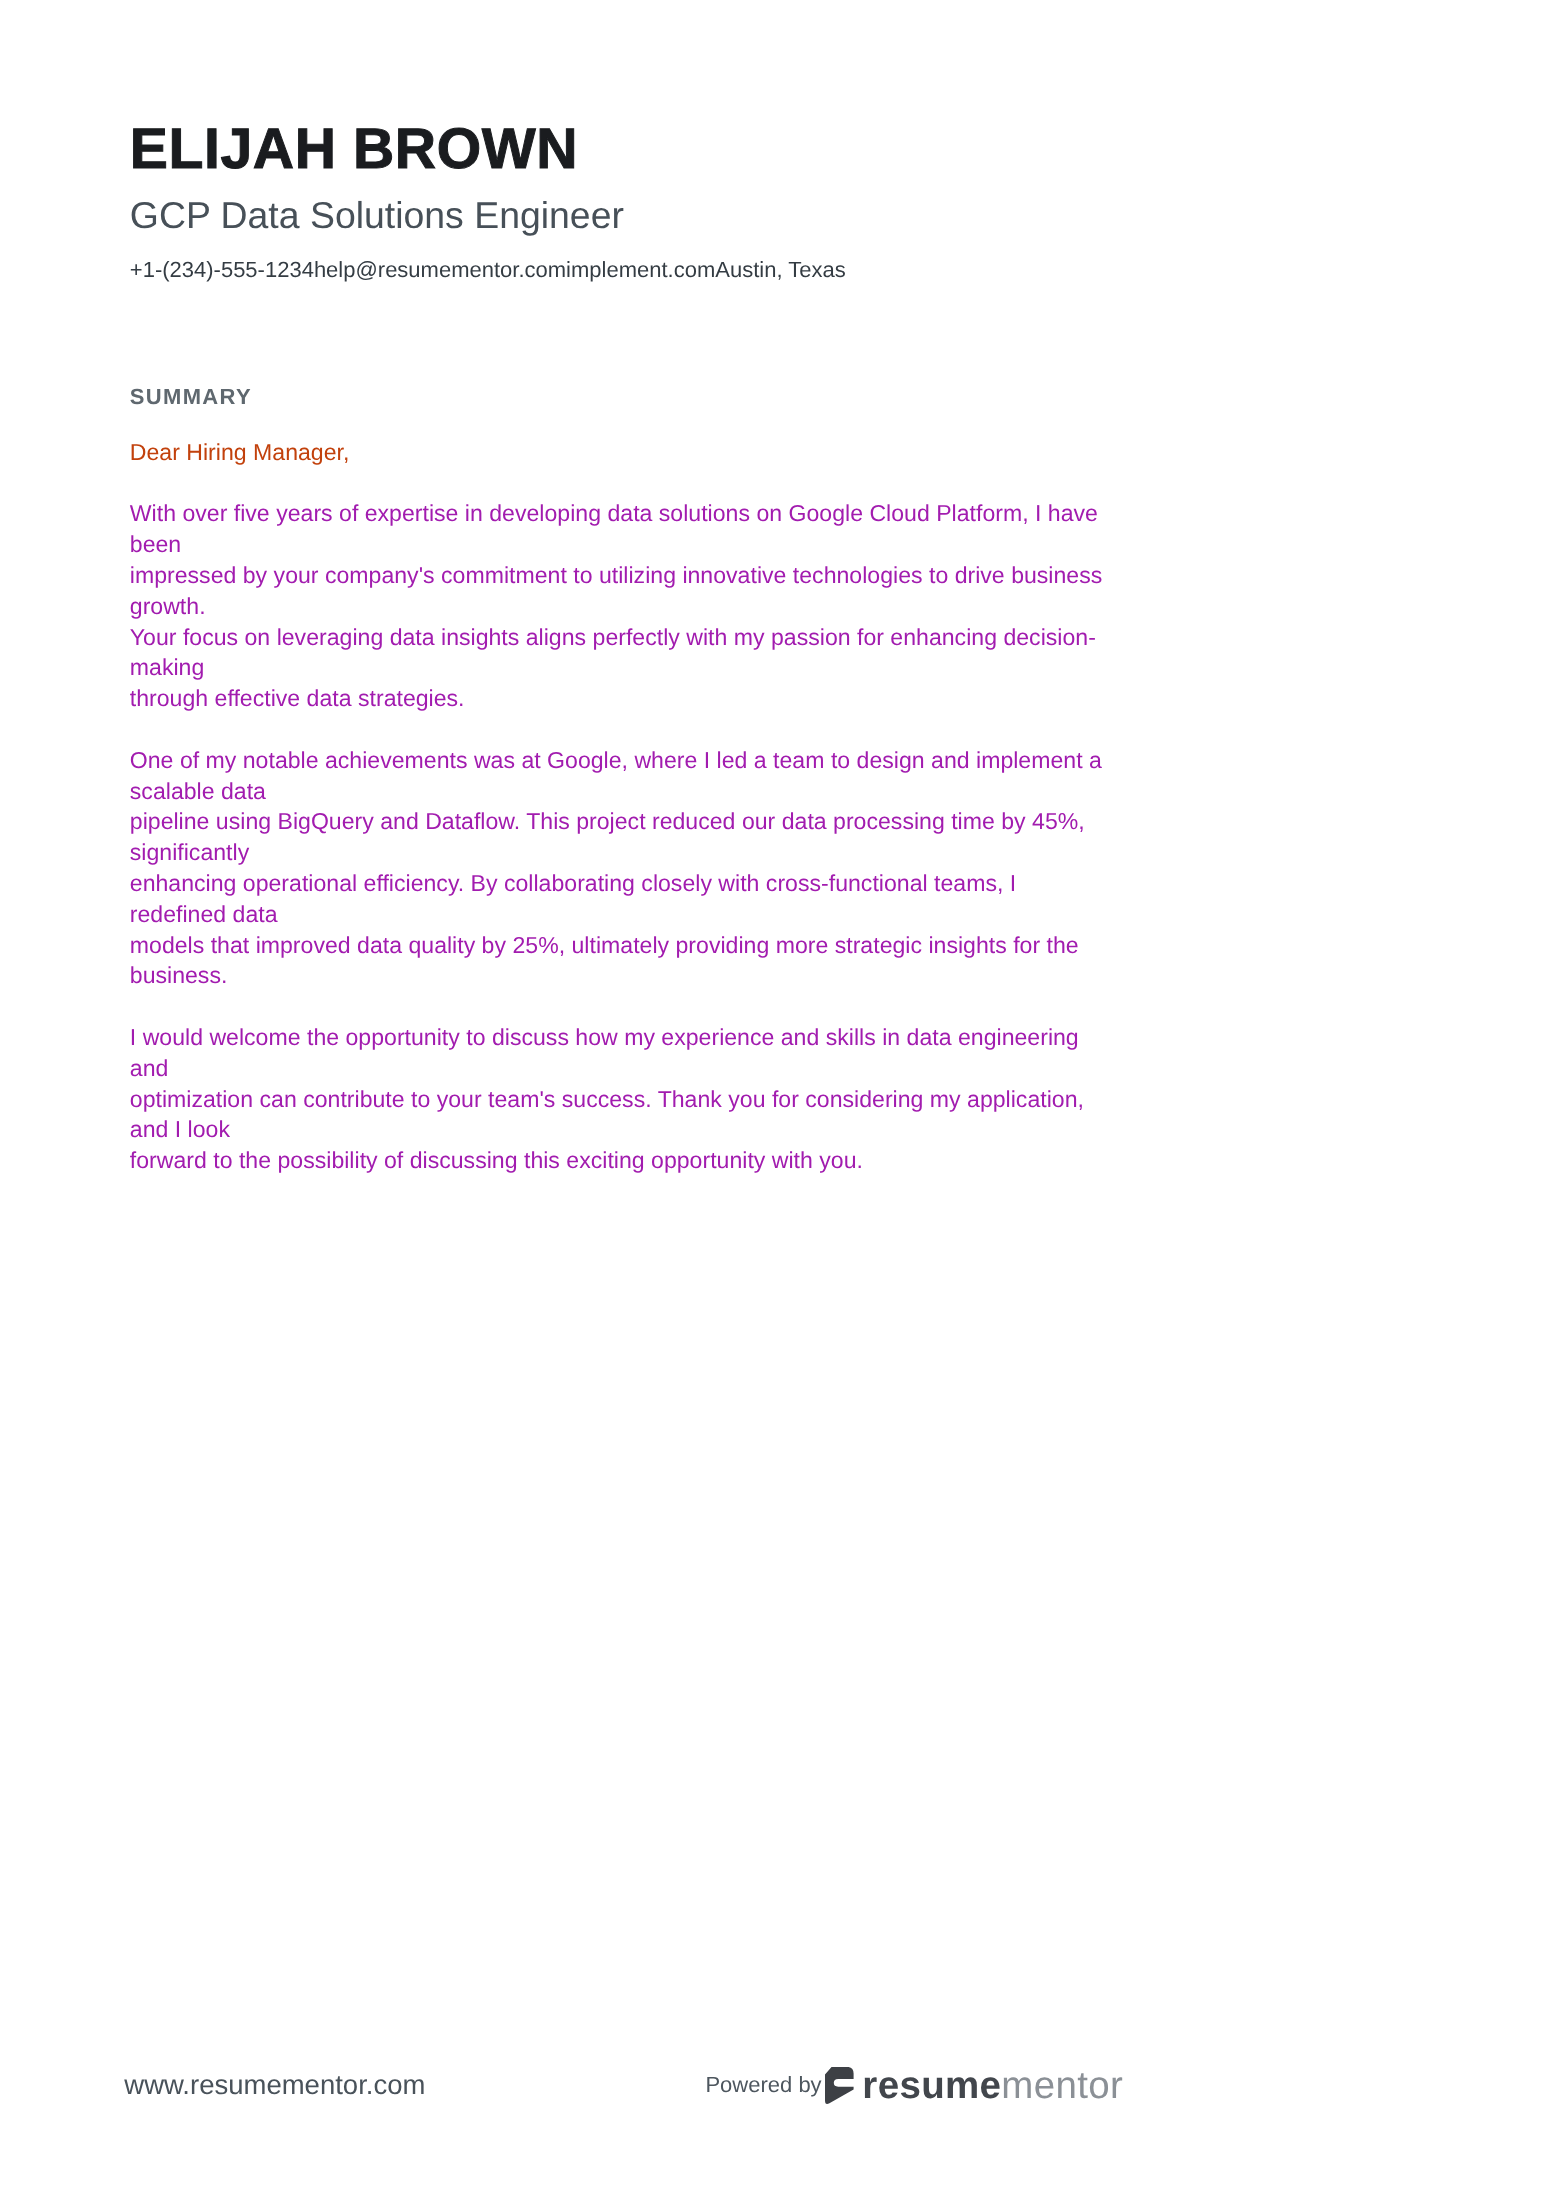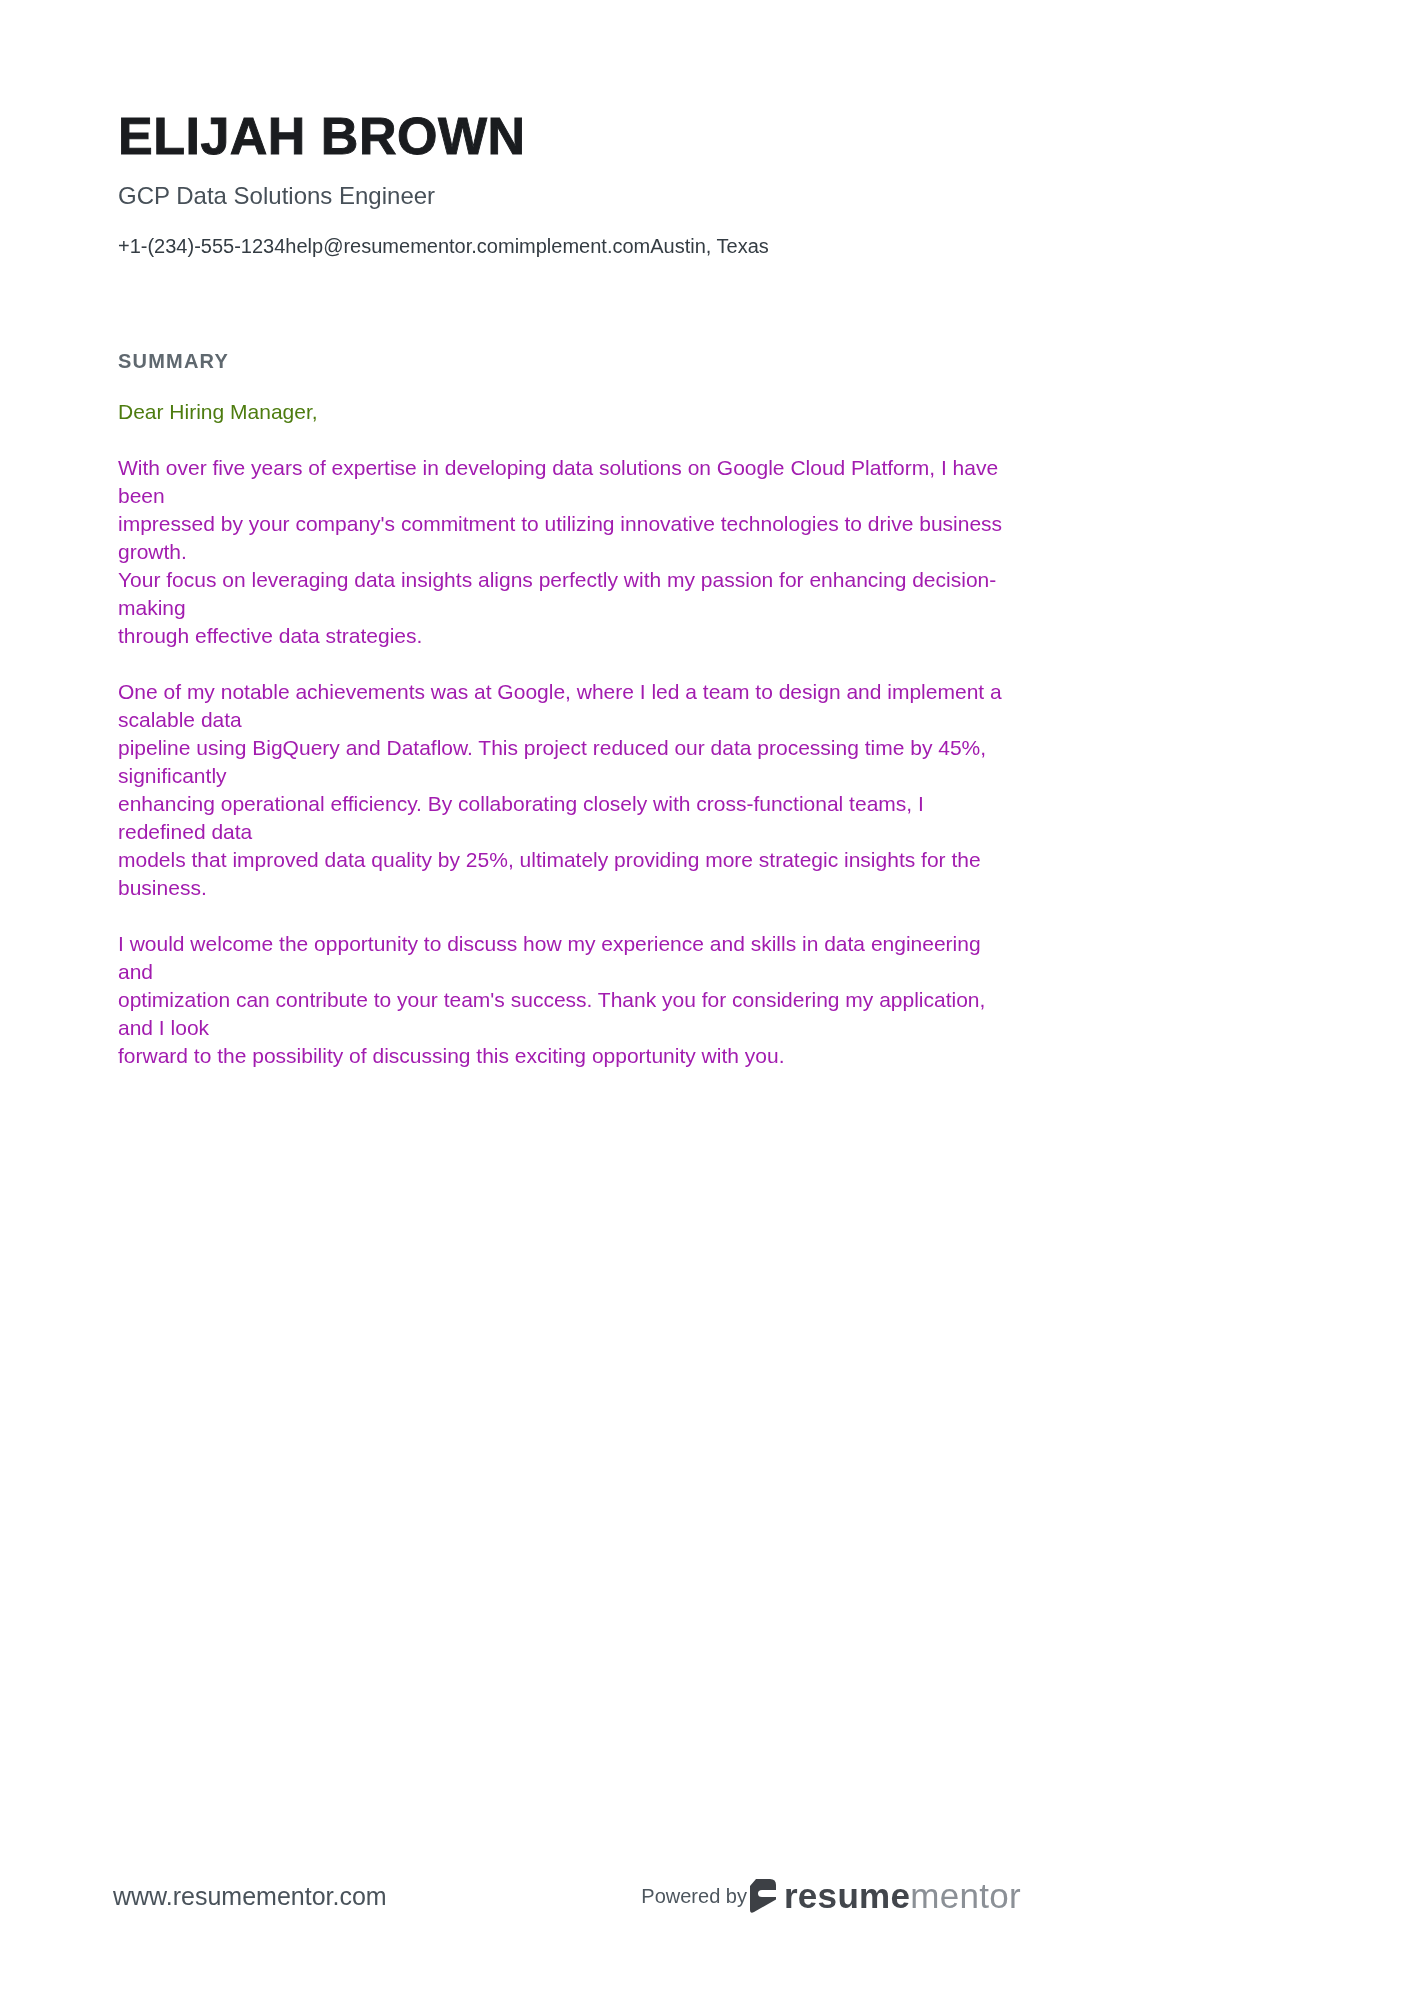--- a/index.html
+++ b/index.html
@@ -17,21 +17,21 @@
   .name {
     font-size: 52px;
     line-height: 60px;
     font-weight: 700;
     letter-spacing: 0.5px;
     color: #1a1c1f;
     -webkit-text-stroke: 0.9px #1a1c1f;
   }
   .subtitle {
     margin-top: 10px;
-    font-size: 24px;
+    font-size: 34px;
     line-height: 40px;
     color: #475058;
   }
   .contact-row {
     margin-top: 16px;
     display: flex;
     font-size: 20px;
     line-height: 28px;
     color: #343c43;
   }
@@ -40,21 +40,21 @@
     font-size: 20px;
     line-height: 26px;
     font-weight: 700;
     letter-spacing: 1.2px;
     color: #5f686f;
   }
   .salutation {
     margin-top: 24px;
     font-size: 21px;
     line-height: 28px;
-    color: #4d7c0f;
+    color: #c2410c;
   }
   .para {
     margin-top: 28px;
     font-size: 21px;
     line-height: 28px;
     color: #a21caf;
     white-space: pre-line;
     max-width: 1174px;
   }
 

